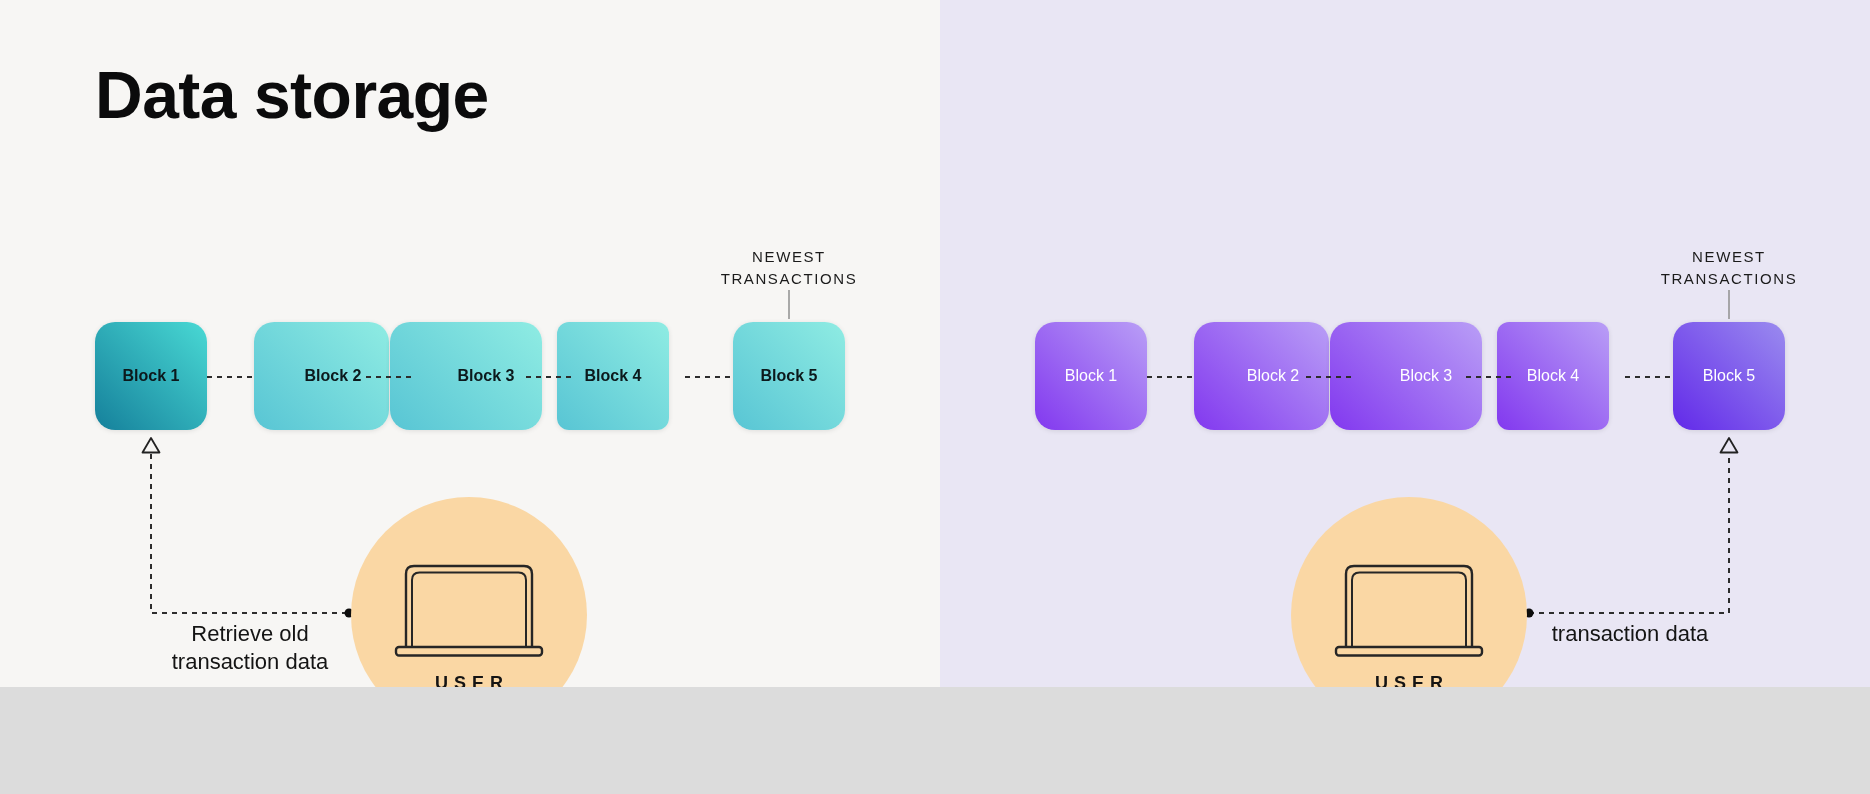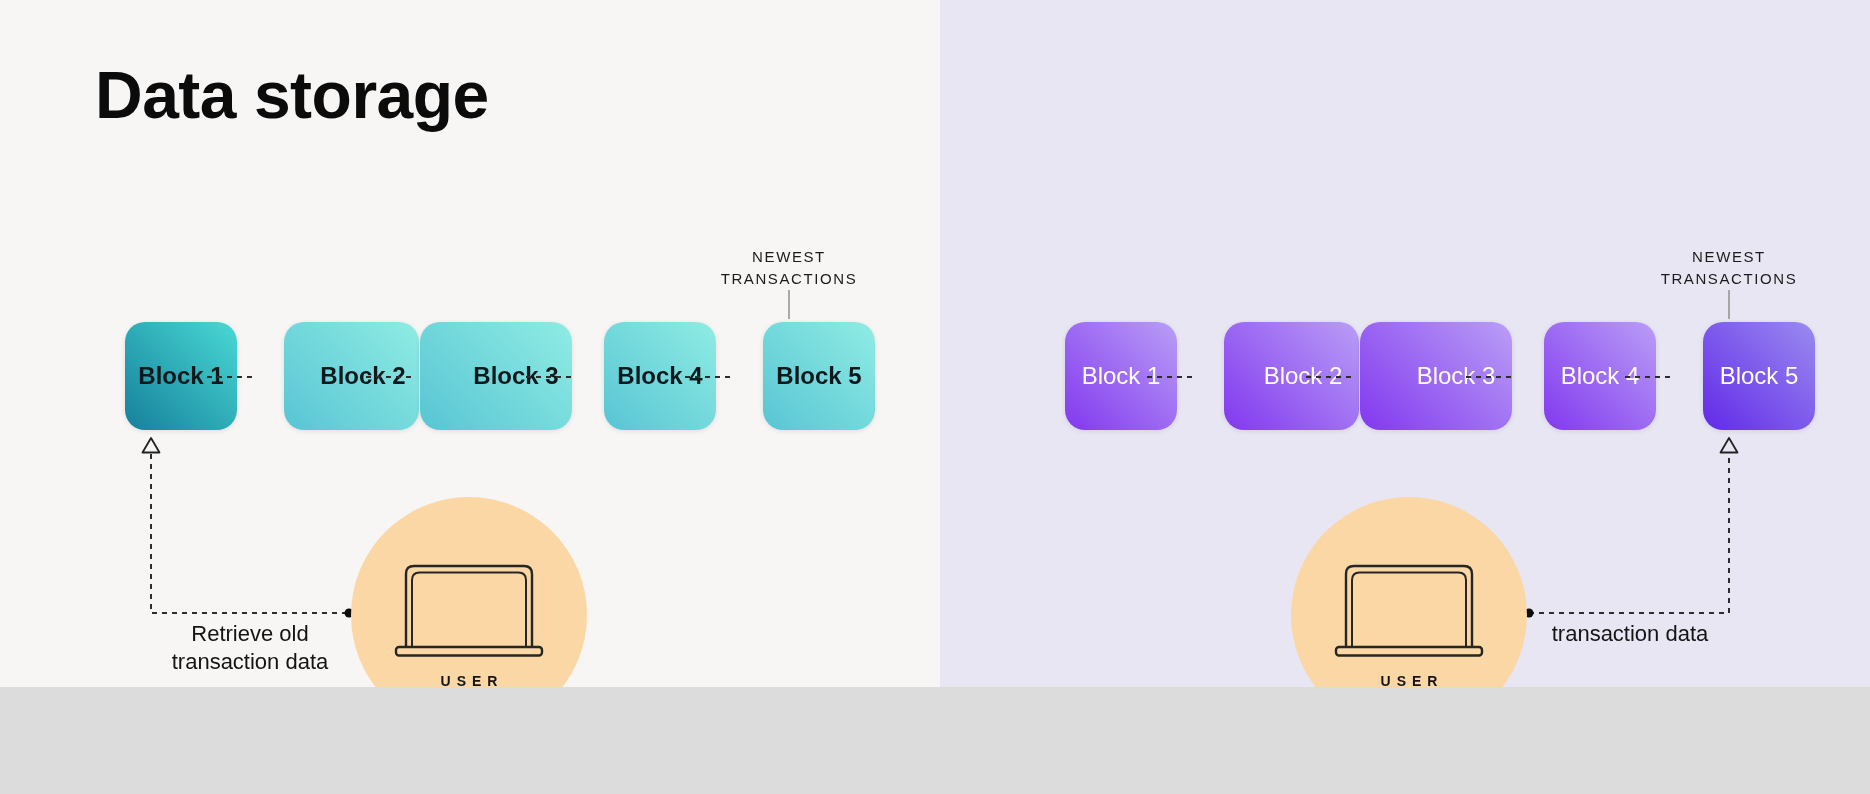--- a/index.html
+++ b/index.html
@@ -21,47 +21,46 @@
   .newest {
     position:absolute; left:629px; top:246px; width:320px;
     text-align:center; font-size:15px; font-weight:500;
     letter-spacing:1.6px; line-height:22px; color:#1b1b1b;
     text-transform:uppercase;
   }
 
   .block {
     position:absolute; top:322px; width:112px; height:108px;
     border-radius:20px; display:flex; align-items:center; justify-content:center;
-    font-size:24px; white-space:nowrap;
+    font-size:16px; white-space:nowrap;
     box-shadow:0 1px 5px rgba(0,0,0,0.10);
-    margin-left:30px;
   }
   .b1 { left:95px; }  .b2 { left:254px;padding-left:23px; } .b3 { left:390px;padding-left:40px; }
-  .b4 { left:574px; } .b5 { left:733px; }
+  .b4 { left:557px;border-radius:12px; } .b5 { left:733px; }
 
   .block--teal       { background:linear-gradient(45deg,#58c5d4 0%,#8fece3 100%); color:#0c191c; font-weight:600; }
   .block--teal-dark  { background:linear-gradient(45deg,#15809b 0%,#49d9d4 100%); color:#0c191c; font-weight:600; }
   .block--purple     { background:linear-gradient(45deg,#8238ef 0%,#b99ef6 100%); color:#ffffff; font-weight:500; }
   .block--purple-dark{ background:linear-gradient(45deg,#6229e9 0%,#9a8bef 100%); color:#ffffff; font-weight:500; }
 
   .overlay { position:absolute; left:0; top:0; pointer-events:none; }
   .dash { stroke:#2d2d2d; stroke-width:2; stroke-dasharray:5 5; fill:none; }
   .thin { stroke:#8f8f8f; stroke-width:1.5; }
   .head { fill:none; stroke:#222222; stroke-width:1.8; stroke-linejoin:round; }
   .dot  { fill:#0d0d0d; }
 
   .user-circle {
     position:absolute; left:351px; top:497px; width:236px; height:236px;
     border-radius:50%; background:#fad7a4;
     display:flex; flex-direction:column; align-items:center;
     padding-top:66px; box-sizing:border-box;
   }
   .laptop { display:block; }
   .user-label {
-    margin-top:16px; font-size:14px; font-weight:700;
+    margin-top:16px; font-size:18px; font-weight:700;
     letter-spacing:6px; color:#141414; text-indent:6px;
   }
 
   .action {
     position:absolute; top:620px; width:300px; text-align:center;
     font-size:22px; line-height:28px; color:#141414;
   }
   .action--west { left:100px; }
   .action--east { left:540px; }
 </style>

